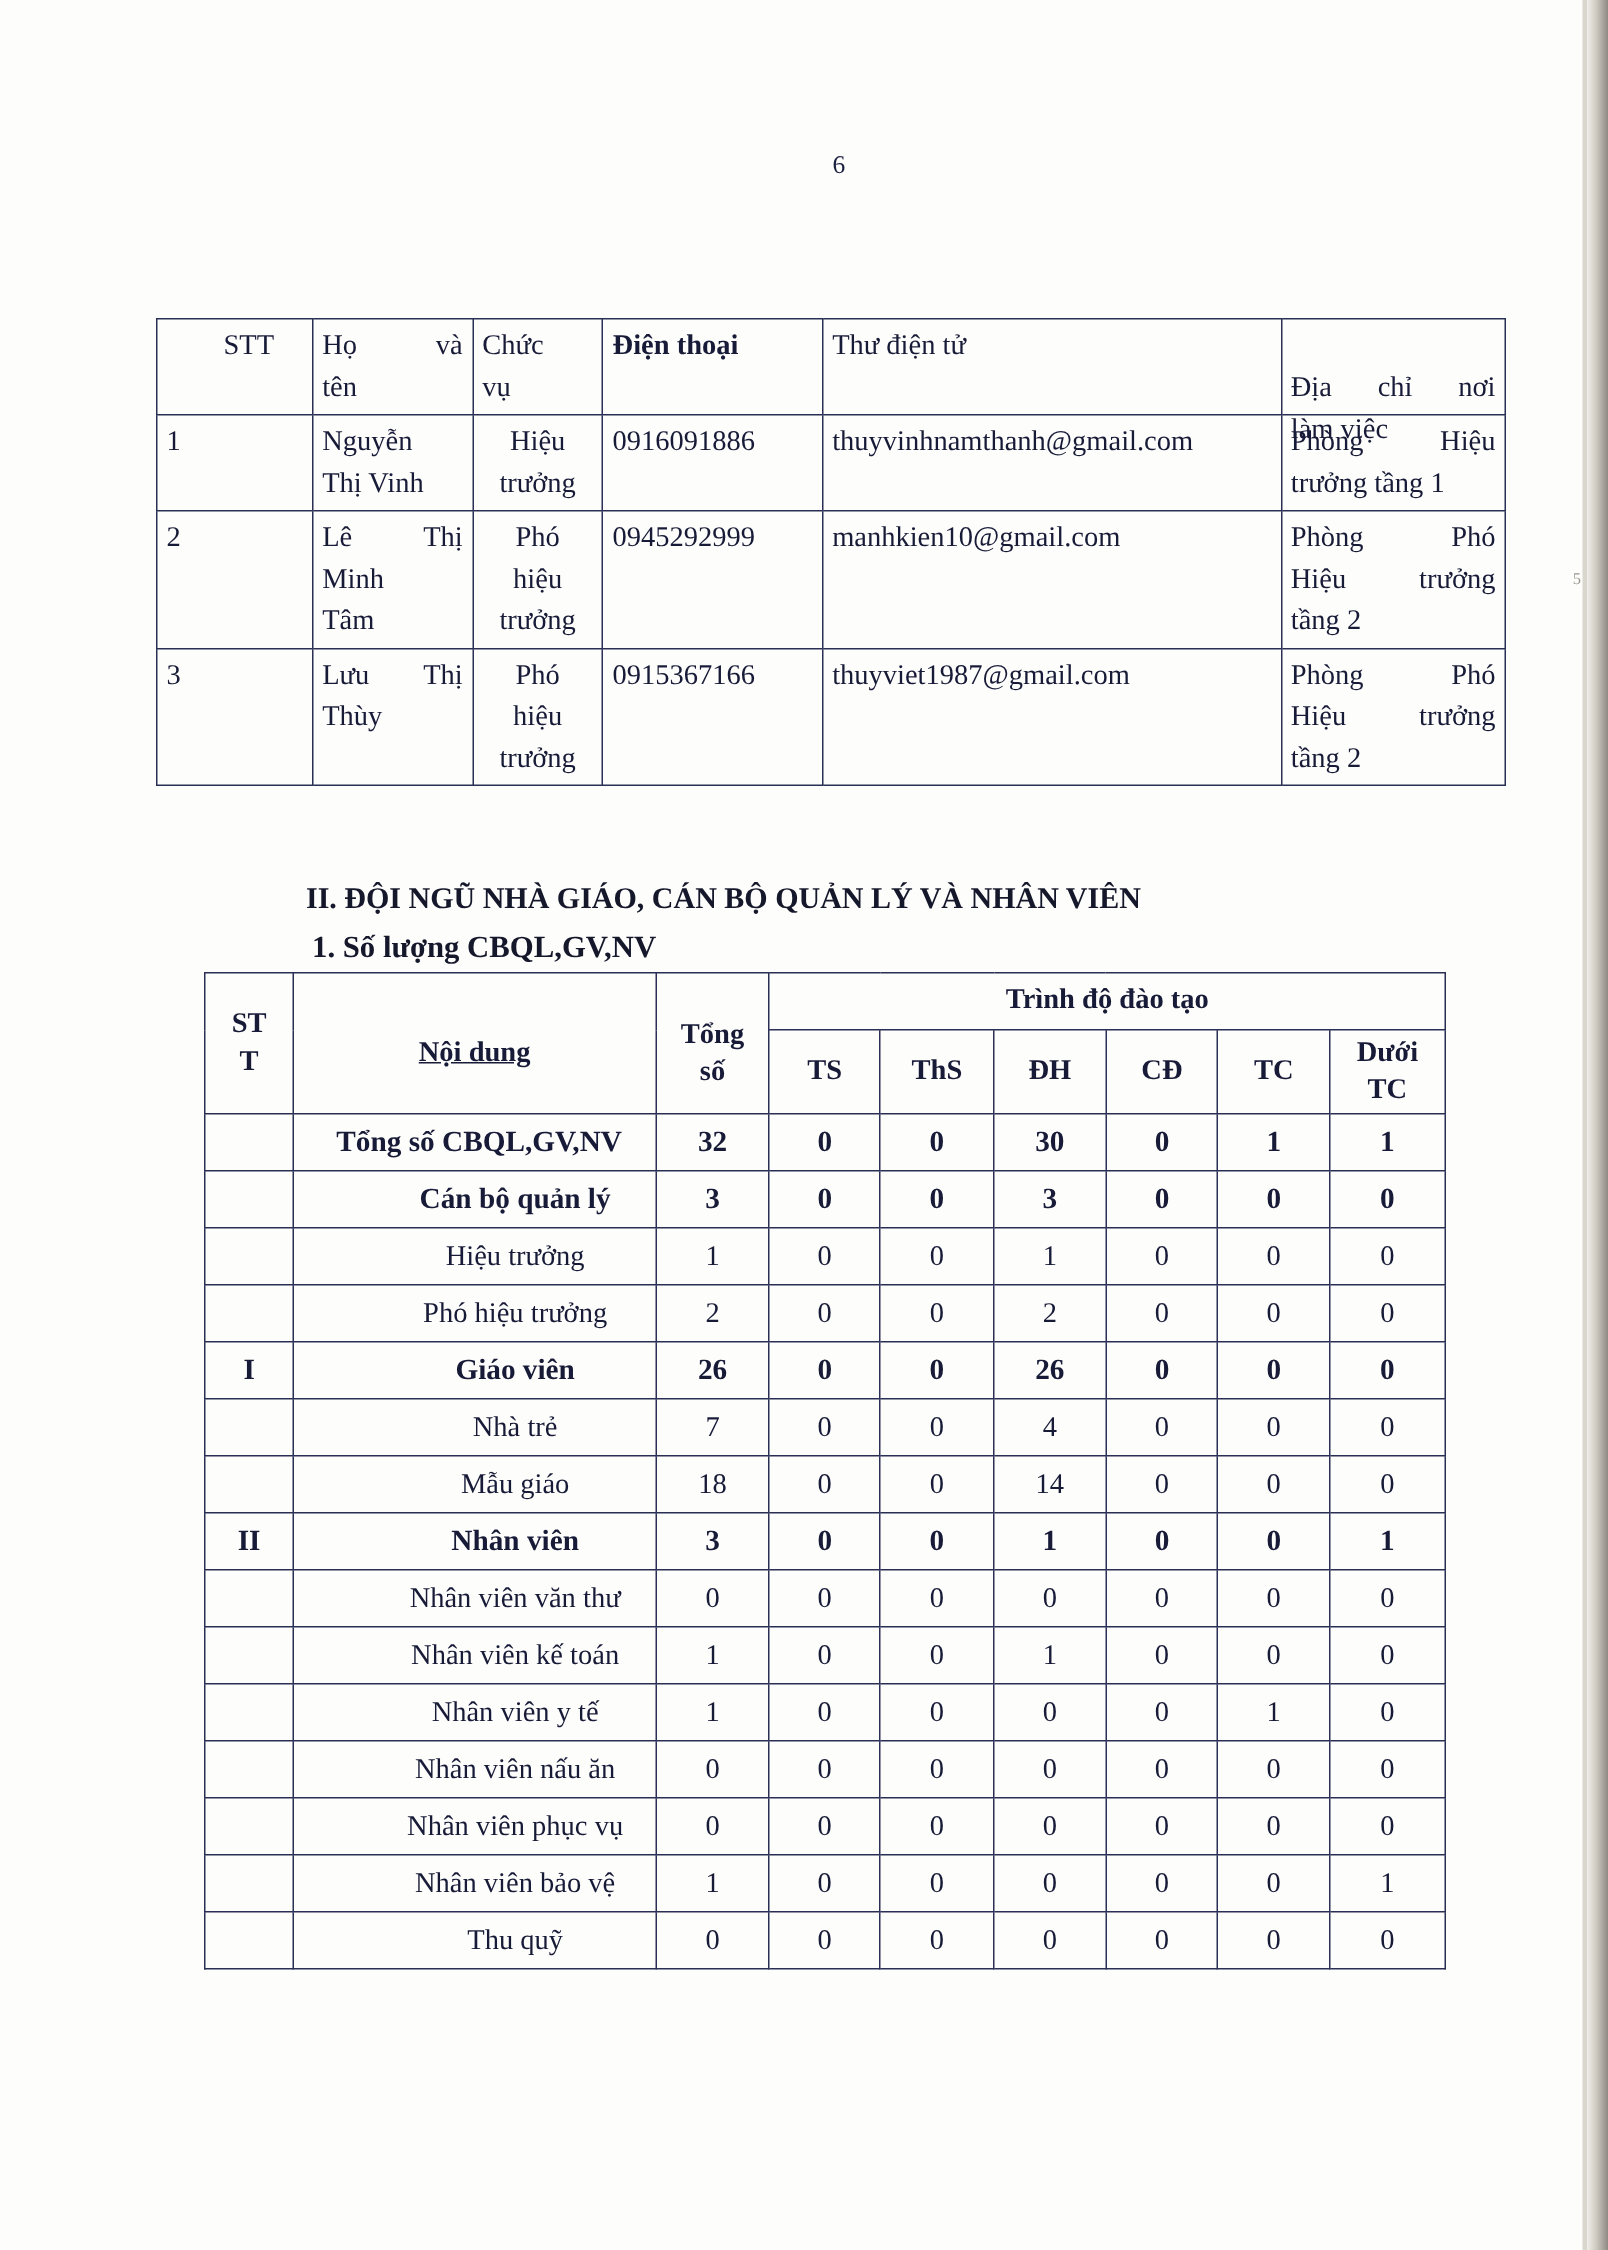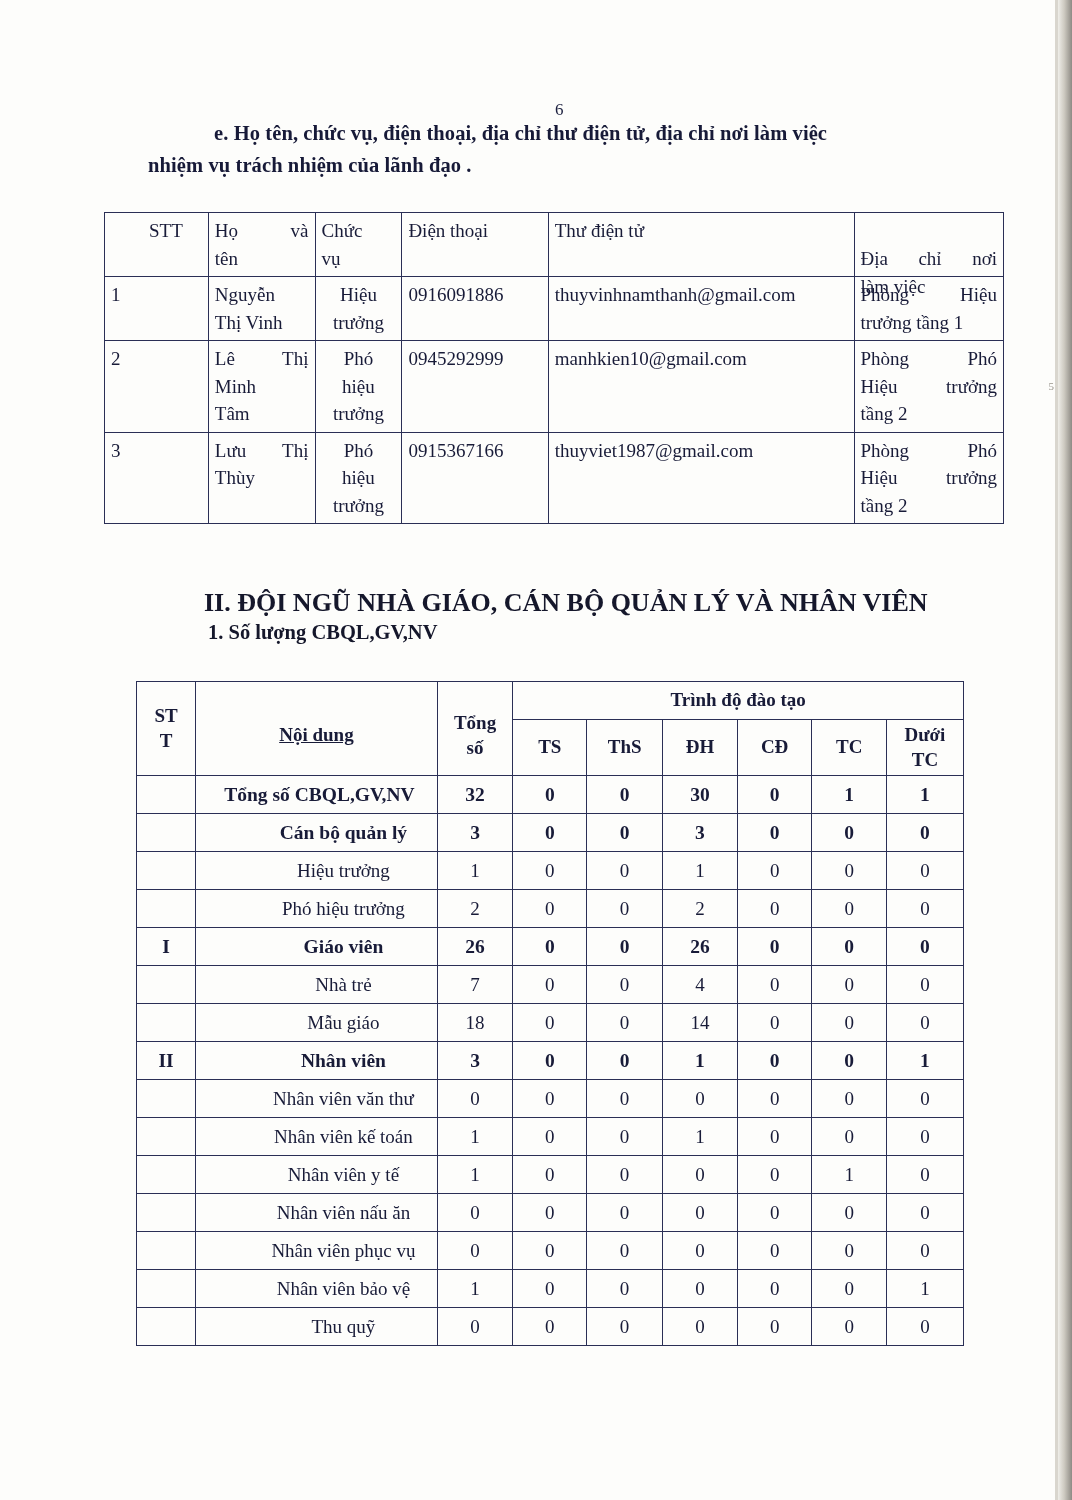--- a/index.html
+++ b/index.html
@@ -100,59 +100,58 @@
     position: absolute;
     left: 104px;
     top: 212px;
     width: 900px;
   }
   .table-leaders table { width: 900px; }
   .table-leaders td { line-height: 1.45; }
   .tl-stt { width: 62px; padding-left: 44px; }
   .tl-name { width: 110px; }
   .tl-pos  { width: 85px; }
-  .tl-tel  { width: 152px; }
+  .tl-tel  { width: 152px; font-weight: bold; }
   .tl-mail { width: 318px; }
   .tl-addr { width: 160px; }
   .just-two {
     display: flex;
     justify-content: space-between;
   }
   .center-cell { text-align: center; }
 
   
   .h-8 {
     position: absolute;
     left: 140px;
     top: 553px;
     font-size: 20.5px;
     font-weight: bold;
   }
   .h-ii {
     position: absolute;
     left: 204px;
     top: 588px;
-    font-size: 26px;
+    font-size: 20px;
     font-weight: bold;
   }
   .h-1 {
     position: absolute;
     left: 208px;
     top: 621px;
     font-size: 20.5px;
     font-weight: bold;
   }
 
   
   .table-staff {
     position: absolute;
     left: 136px;
     top: 648px;
     width: 724px;
-    margin-top: 33px;
   }
   .table-staff table { width: 828px; }
   .table-staff th, .table-staff td {
     text-align: center;
     vertical-align: middle;
     padding: 3px 4px;
     line-height: 1.3;
     height: 31px;
   }
   .table-staff th { font-weight: bold; }
@@ -176,24 +175,20 @@
   }
 </style>
 </head>
 <body>
 
 <div class="page">
   <div class="content">
 
     <div class="page-number">6</div>
 
-    <div class="para-e">
-      <span class="indent"></span><span>e. Họ tên, chức vụ, điện thoại, địa chỉ thư điện tử, địa chỉ nơi làm việc</span><br>
-      <span>nhiệm vụ trách nhiệm của lãnh đạo .</span>
-    </div>
 
     <div class="table-leaders">
       <table>
         <tbody>
           <tr>
             <td class="tl-stt" rowspan="1">STT</td>
             <td class="tl-name">
               <div class="just-two">
                 <span>Họ</span>
                 <span>và</span>

